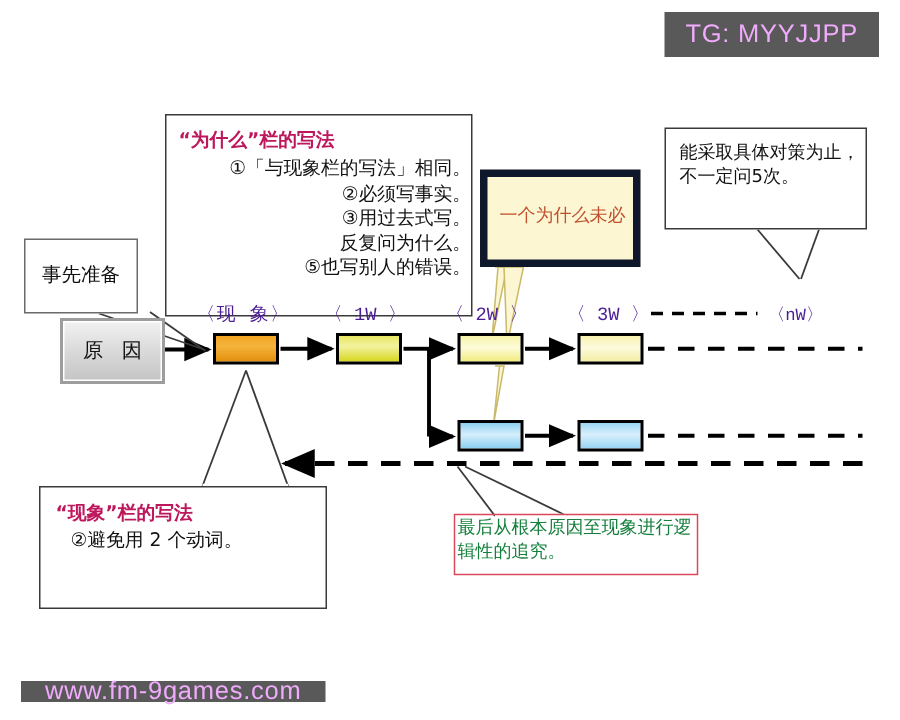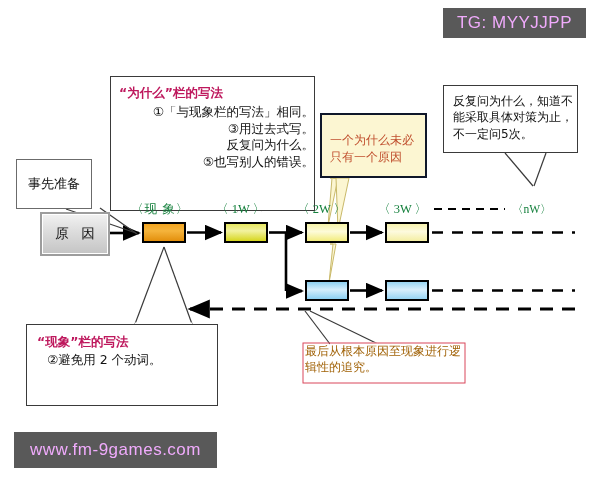--- a/index.html
+++ b/index.html
@@ -40,21 +40,21 @@
   #wm-top {
     right: 14px;
     top: 8px;
     height: 30px;
     padding: 0 14px;
     font-size: 17px;
   }
   #wm-bottom {
     left: 14px;
     bottom: 12px;
-    height: 36px;
+    height: 14px;
     padding: 0 16px;
     font-size: 17px;
   }
 
   
   .callout {
     box-sizing: border-box;
     background: #ffffff;
     border: 1px solid #3a3a3a;
     font-family: "DejaVu Sans", "Liberation Sans", sans-serif;
@@ -90,41 +90,41 @@
     width: 135px; height: 68px;
     padding: 8px 9px 0 9px;
     font-size: 12px;
   }
   #box-repeat .ln { margin-bottom: 1px; }
 
   #box-yellow {
     left: 320px; top: 113px;
     width: 107px; height: 65px;
     background: #fcf6d2;
-    border: 2px solid #0f172a;
+    border: 5px solid #0f172a;
     padding: 18px 0 0 8px;
     font-size: 12px;
     color: #c0502f;
   }
   #box-yellow .ln { margin-bottom: 2px; }
 
   #box-phenom {
     left: 26px; top: 324px;
     width: 192px; height: 82px;
     padding: 9px 0 0 10px;
     font-size: 12.5px;
   }
   #box-phenom .head { font-size: 12.5px; margin-bottom: 2px; }
   #box-phenom .items { padding-left: 10px; }
 
   #text-last {
     left: 305px; top: 344px;
     width: 160px;
     font-size: 12px;
-    color: #a16207;
+    color: #15803d;
     line-height: 1.3;
     font-family: "DejaVu Sans", "Liberation Sans", sans-serif;
   }
 
   
   .node {
     box-sizing: border-box;
     border: 2px solid #000000;
   }
   #node-cause {
@@ -166,22 +166,22 @@
   }
   #node-3w-b {
     left: 385px; top: 280px;
     width: 44px; height: 21px;
     background: linear-gradient(to bottom, #9ad6f3 0%, #d9effc 45%, #97d4f3 100%);
   }
 
   
   .stage-label {
     font-size: 12.5px;
-    color: #15803d;
-    font-family: Liberation Serif, serif;
+    color: #4c1d95;
+    font-family: Liberation Mono, monospace;
     white-space: nowrap;
   }
   #lbl-xiang { left: 131px; top: 201px; letter-spacing: 1px; }
   #lbl-1w   { left: 216px; top: 201px; }
   #lbl-2w   { left: 297px; top: 201px; }
   #lbl-3w   { left: 378px; top: 201px; }
   #lbl-nw   { left: 512px; top: 202px; font-size: 11.5px; }
 </style>
 </head>
 <body>
@@ -247,33 +247,32 @@
   <div class="abs wm" id="wm-bottom">www.fm-9games.com</div>
 
   <div class="abs callout" id="box-prep">
     <span>事先准备</span>
   </div>
 
   <div class="abs callout" id="box-why">
     <div class="head ln">“为什么”栏的写法</div>
     <div class="items">
       <div class="ln">①「与现象栏的写法」相同。</div>
+      <div class="ln">②必须写事实。</div>
       <div class="ln">③用过去式写。</div>
       <div class="ln">反复问为什么。</div>
       <div class="ln">⑤也写别人的错误。</div>
     </div>
   </div>
 
   <div class="abs callout" id="box-yellow">
     <div class="ln">一个为什么未必</div>
-    <div class="ln">只有一个原因</div>
   </div>
 
   <div class="abs callout" id="box-repeat">
-    <div class="ln">反复问为什么，知道不</div>
     <div class="ln">能采取具体对策为止，</div>
     <div class="ln">不一定问5次。</div>
   </div>
 
   <div class="abs callout" id="box-phenom">
     <div class="head ln">“现象”栏的写法</div>
     <div class="items">
       <div class="ln">②避免用 2 个动词。</div>
     </div>
   </div>

